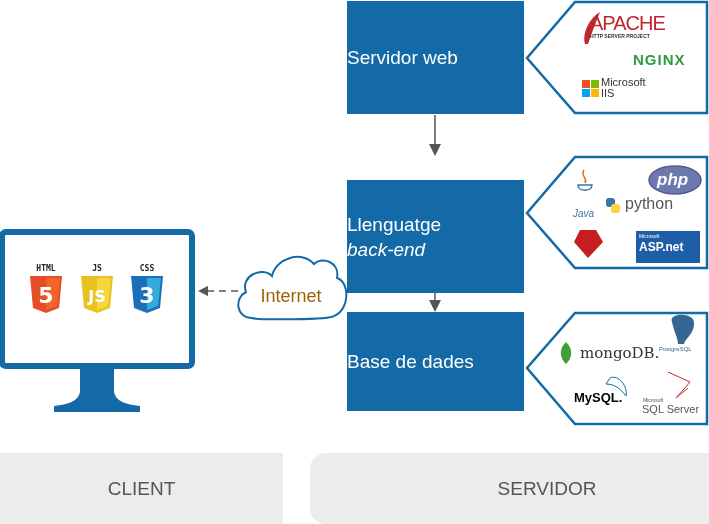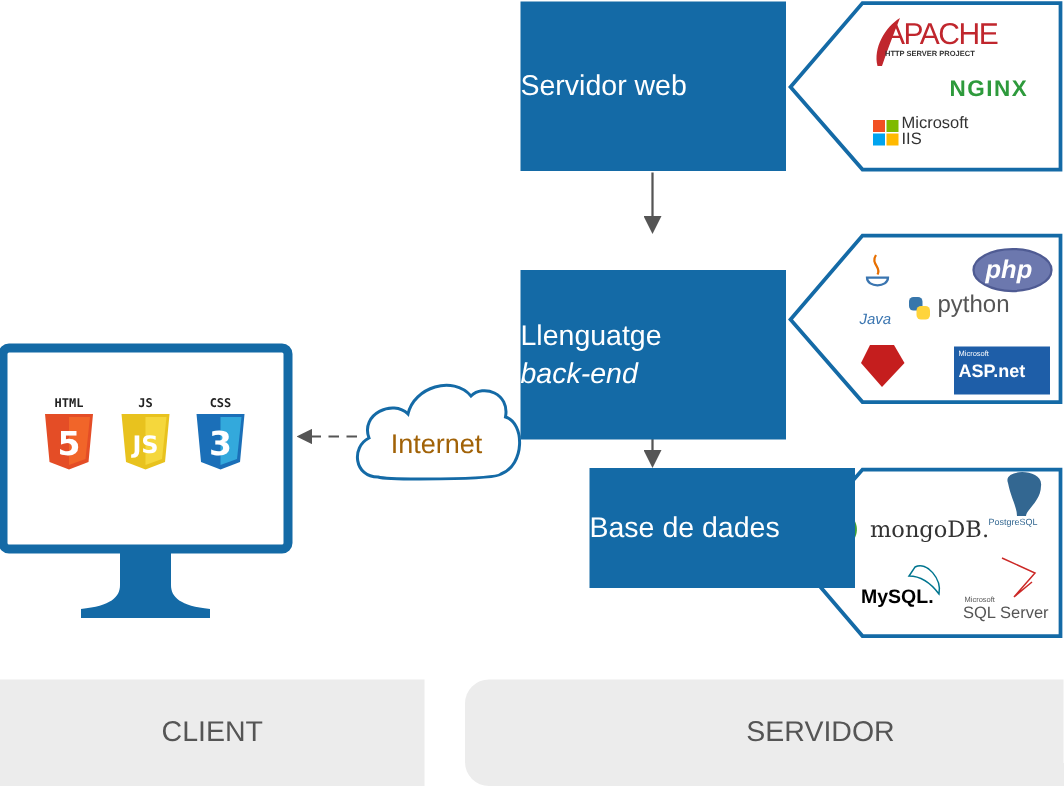--- a/index.html
+++ b/index.html
@@ -88,21 +88,21 @@
   <path d="M668,372 L690,382 L676,398 L688,388" fill="none" stroke="#cc2927" stroke-width="1"></path>
 </svg>
 
 <div class="box" style="left:347px;top:1px;width:177px;height:113px;">
   <span>Servidor web</span>
 </div>
 <div class="box" style="left:347px;top:157px;width:177px;height:113px;margin-top:23px;">
   <span>Llenguatge</span>
   <i>back-end</i>
 </div>
-<div class="box" style="left:347px;top:312px;width:177px;height:80px;margin-left:46px;">
+<div class="box" style="left:347px;top:312px;width:177px;height:99px;">
   <span>Base de dades</span>
 </div>
 
 <div class="cloud-label">Internet</div>
 
 <div class="tag" style="left:26px;top:264px;width:40px;">HTML</div>
 <div class="tag" style="left:77px;top:264px;width:40px;">JS</div>
 <div class="tag" style="left:127px;top:264px;width:40px;">CSS</div>
 
 <div class="abs" style="left:590px;top:12px;font-size:20px;color:#c0262d;letter-spacing:-1px;">APACHE</div>

